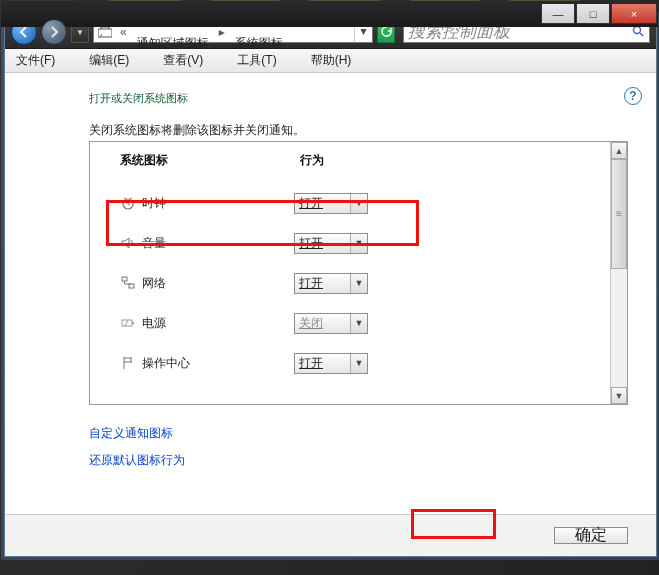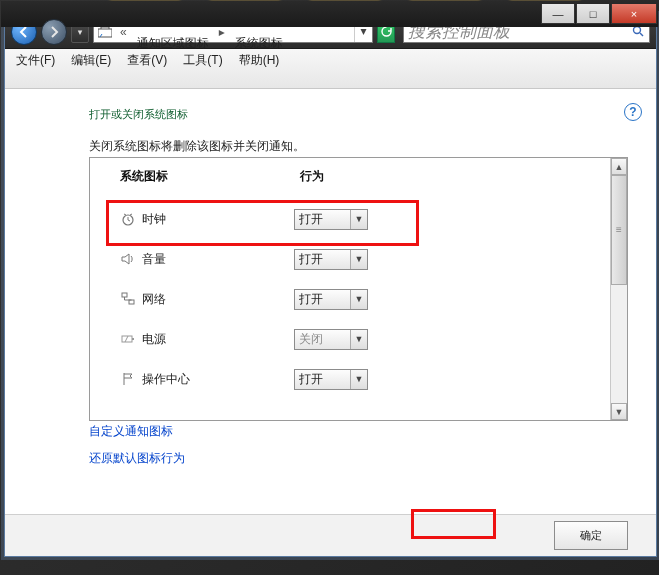--- a/index.html
+++ b/index.html
@@ -84,23 +84,23 @@
   .addr .arrow { color:#555; padding:0 4px;}
   .addr .chev{ width:18px;text-align:center;color:#444;border-left:1px solid #ccc;height:100%;line-height:21px;}
   .addr .icon-tray{ width:22px;display:flex;align-items:center;justify-content:center;color:#555;}
   .refresh{ width:18px;height:23px;background:linear-gradient(#3c6,#295);border:1px solid #174;display:flex;align-items:center;justify-content:center;color:#fff;font-size:11px;}
   .searchbox{
     flex:1;height:23px;background:#fff;border:1px solid #7a7a7a;margin-left:4px;
     display:flex;align-items:center;color:#888;font-style:italic;padding:0 4px;font-size:17px;
   }
   .searchbox .mag{ margin-left:auto;color:#3a69b8;font-style:normal;}
   .menubar{
-    height:40px;background:linear-gradient(#f7f7f7,#e7e7e7);
+    height:24px;background:linear-gradient(#f7f7f7,#e7e7e7);
     border-bottom:1px solid #c8c8c8;
-    display:flex;align-items:flex-start;padding:0 4px;gap:2px;
+    display:flex;align-items:flex-start;padding:0 4px;gap:20px;
   }
   .menuitem{ padding:3px 7px;color:#222;}
   .content{
     flex:1;background:#fff;position:relative;padding:18px 28px 0 84px;
     display:flex;flex-direction:column;
   }
   .help-icon{
     position:absolute;right:14px;top:14px;width:18px;height:18px;
     border:1.5px solid #2a74c7;border-radius:50%;
     display:flex;align-items:center;justify-content:center;
@@ -115,21 +115,21 @@
   .listbody{ flex:1;padding:10px 14px 0 24px;overflow:hidden;}
   .listhead{ display:flex;font-weight:bold;color:#111;margin-bottom:14px;padding-left:6px;}
   .col-icon{ width:180px;}
   .col-act{}
   .row{ display:flex;align-items:center;height:40px;padding-left:6px;}
   .row .ic{ width:22px;color:#6a6a6a;display:flex;align-items:center;}
   .row .lbl{ width:152px;color:#222;}
   .dropdown{
     width:74px;height:21px;background:linear-gradient(#fdfdfd,#e6e6e6);
     border:1px solid #8c8c8c;display:flex;align-items:center;
-    font-size:12px;color:#222;padding:0 4px;position:relative;
+    font-size:12px;color:#222;padding:0 4px;position:relative;text-decoration:underline;
   }
   .dropdown.disabled{ color:#8a8a8a;}
   .dropdown .dd-arrow{
     position:absolute;right:0;top:0;bottom:0;width:17px;
     border-left:1px solid #aaa;
     display:flex;align-items:center;justify-content:center;color:#444;font-size:9px;
     background:linear-gradient(#f8f8f8,#dedede);
   }
   .highlight{
     position:absolute;border:3px solid #e11; pointer-events:none;
@@ -137,30 +137,30 @@
   .hl1{ left:106px; top:200px; width:313px; height:46px;}
   .hl2{ left:411px; top:509px; width:85px; height:30px;}
   .scrollbar{
     width:17px;background:#f0f0f0;border-left:1px solid #c8c8c8;
     display:flex;flex-direction:column;
   }
   .sb-btn{height:17px;background:linear-gradient(#f8f8f8,#dedede);border:1px solid #aaa;display:flex;align-items:center;justify-content:center;color:#555;font-size:9px;}
   .sb-track{flex:1;position:relative;}
   .sb-thumb{position:absolute;left:0;right:0;top:0;height:110px;background:linear-gradient(90deg,#e9e9e9,#cfcfcf);border:1px solid #aaa;}
   .sb-thumb::after{content:"≡";position:absolute;left:0;right:0;top:48px;text-align:center;color:#888;font-size:10px;}
-  .links{ margin-top:2px;}
+  .links{ margin-top:20px;}
   .links a{ display:block;color:#0645cc;font-size:12px;margin-bottom:10px;text-decoration:none;}
   .footer{
     position:absolute;left:0;right:0;bottom:0;height:42px;
     background:#f2f2f2;border-top:1px solid #cfcfcf;
     display:flex;align-items:center;justify-content:flex-end;gap:12px;padding-right:28px;
   }
   .btn{
-    width:74px;height:29px;background:linear-gradient(#fdfdfd,#e6e6e6);
-    border:1px solid #8c8c8c;font-size:11px;color:#222;
+    width:74px;height:17px;background:linear-gradient(#fdfdfd,#e6e6e6);
+    border:1px solid #8c8c8c;font-size:16px;color:#222;
     display:flex;align-items:center;justify-content:center;
   }
   svg{display:block}
 </style>
 </head>
 <body>
 
 <div class="backdrop">
   <div class="fld" style="left:110px;top:-10px"></div>
   <div class="fld" style="left:210px;top:-10px"></div>

